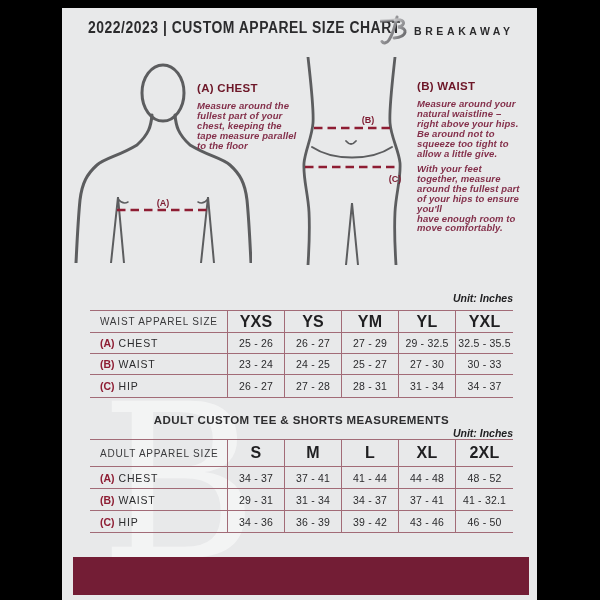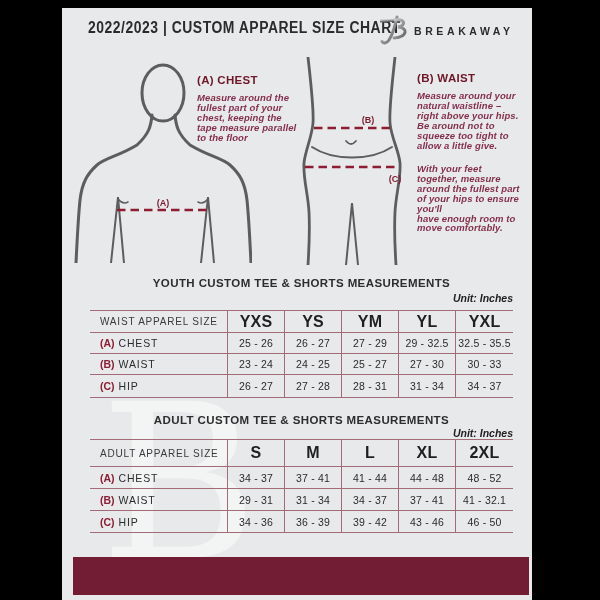--- a/index.html
+++ b/index.html
@@ -1,33 +1,33 @@
 <!DOCTYPE html>
 <html style="--page_bg: #e8e9ea; --frame: #000000; --maroon: #731d35; --rule: #a26b77; --accent_text: #6d1728; --desc_text: #84304b; --dash: #8e1d33; --silhouette: #5c5d5f;"><head>
 <meta charset="utf-8">
 <style>
   html,body{margin:0;padding:0;background:#000;}
-  .canvas{position:relative;width:532px;height:600px;background:var(--frame,#000);overflow:hidden;
+  .canvas{position:relative;width:600px;height:600px;background:var(--frame,#000);overflow:hidden;
           font-family:"Liberation Sans",sans-serif;}
   .page{position:absolute;left:62px;top:8px;width:475px;height:592px;background:var(--page_bg,#e8e9ea);}
 
   
   .hdr-title{position:absolute;left:26px;top:11px;font-size:16px;font-weight:bold;color:#2b2b2d;
              letter-spacing:.6px;white-space:nowrap;transform:scaleX(.87);transform-origin:left center;}
   .logo{position:absolute;left:318px;top:6px;}
   .brand{position:absolute;left:352px;top:17px;font-size:10.5px;font-weight:bold;color:#2b2b2d;
          letter-spacing:3.6px;white-space:nowrap;}
 
   
   .fig1{position:absolute;left:5px;top:50px;}
   .fig2{position:absolute;left:233px;top:49px;}
 
   
   .instr{position:absolute;}
-  .instr h3{margin:8px 0 7px 0;font-size:11.5px;font-weight:bold;color:var(--accent_text,#6d1728);
+  .instr h3{margin:16px 0 7px 0;font-size:11.5px;font-weight:bold;color:var(--accent_text,#6d1728);
             letter-spacing:.3px;}
   .desc div{font-style:italic;font-weight:bold;font-size:9.5px;line-height:9.9px;
             color:var(--desc_text,#84304b);letter-spacing:.1px;}
   .instr.chest{left:135px;top:58px;width:110px;}
   .instr.waist{left:355px;top:56px;width:125px;}
   .instr.hips{left:355px;top:156px;width:128px;}
 
   
   .sec-title{position:absolute;left:28px;width:423px;text-align:center;font-size:11.5px;
              font-weight:bold;color:#2d2d2f;letter-spacing:.4px;}
@@ -136,21 +136,20 @@
           <div>With your feet</div>
           <div>together, measure</div>
           <div>around the fullest part</div>
           <div>of your hips to ensure</div>
           <div>you'll</div>
           <div>have enough room to</div>
           <div>move comfortably.</div>
         </div>
     </div>
 
-    <div class="sec-title yt">YOUTH CUSTOM TEE &amp; SHORTS MEASUREMENTS</div>
     <div class="sec-unit yu">Unit: Inches</div>
     <div class="table youth">
         <div class="cell th label vr">WAIST APPAREL SIZE</div>
         <div class="cell th vr">YXS</div>
         <div class="cell th vr">YS</div>
         <div class="cell th vr">YM</div>
         <div class="cell th vr">YL</div>
         <div class="cell th">YXL</div>
         <div class="cell label rowlab vr"><span class="key">(A)</span>CHEST</div>
         <div class="cell val vr">25 - 26</div>

